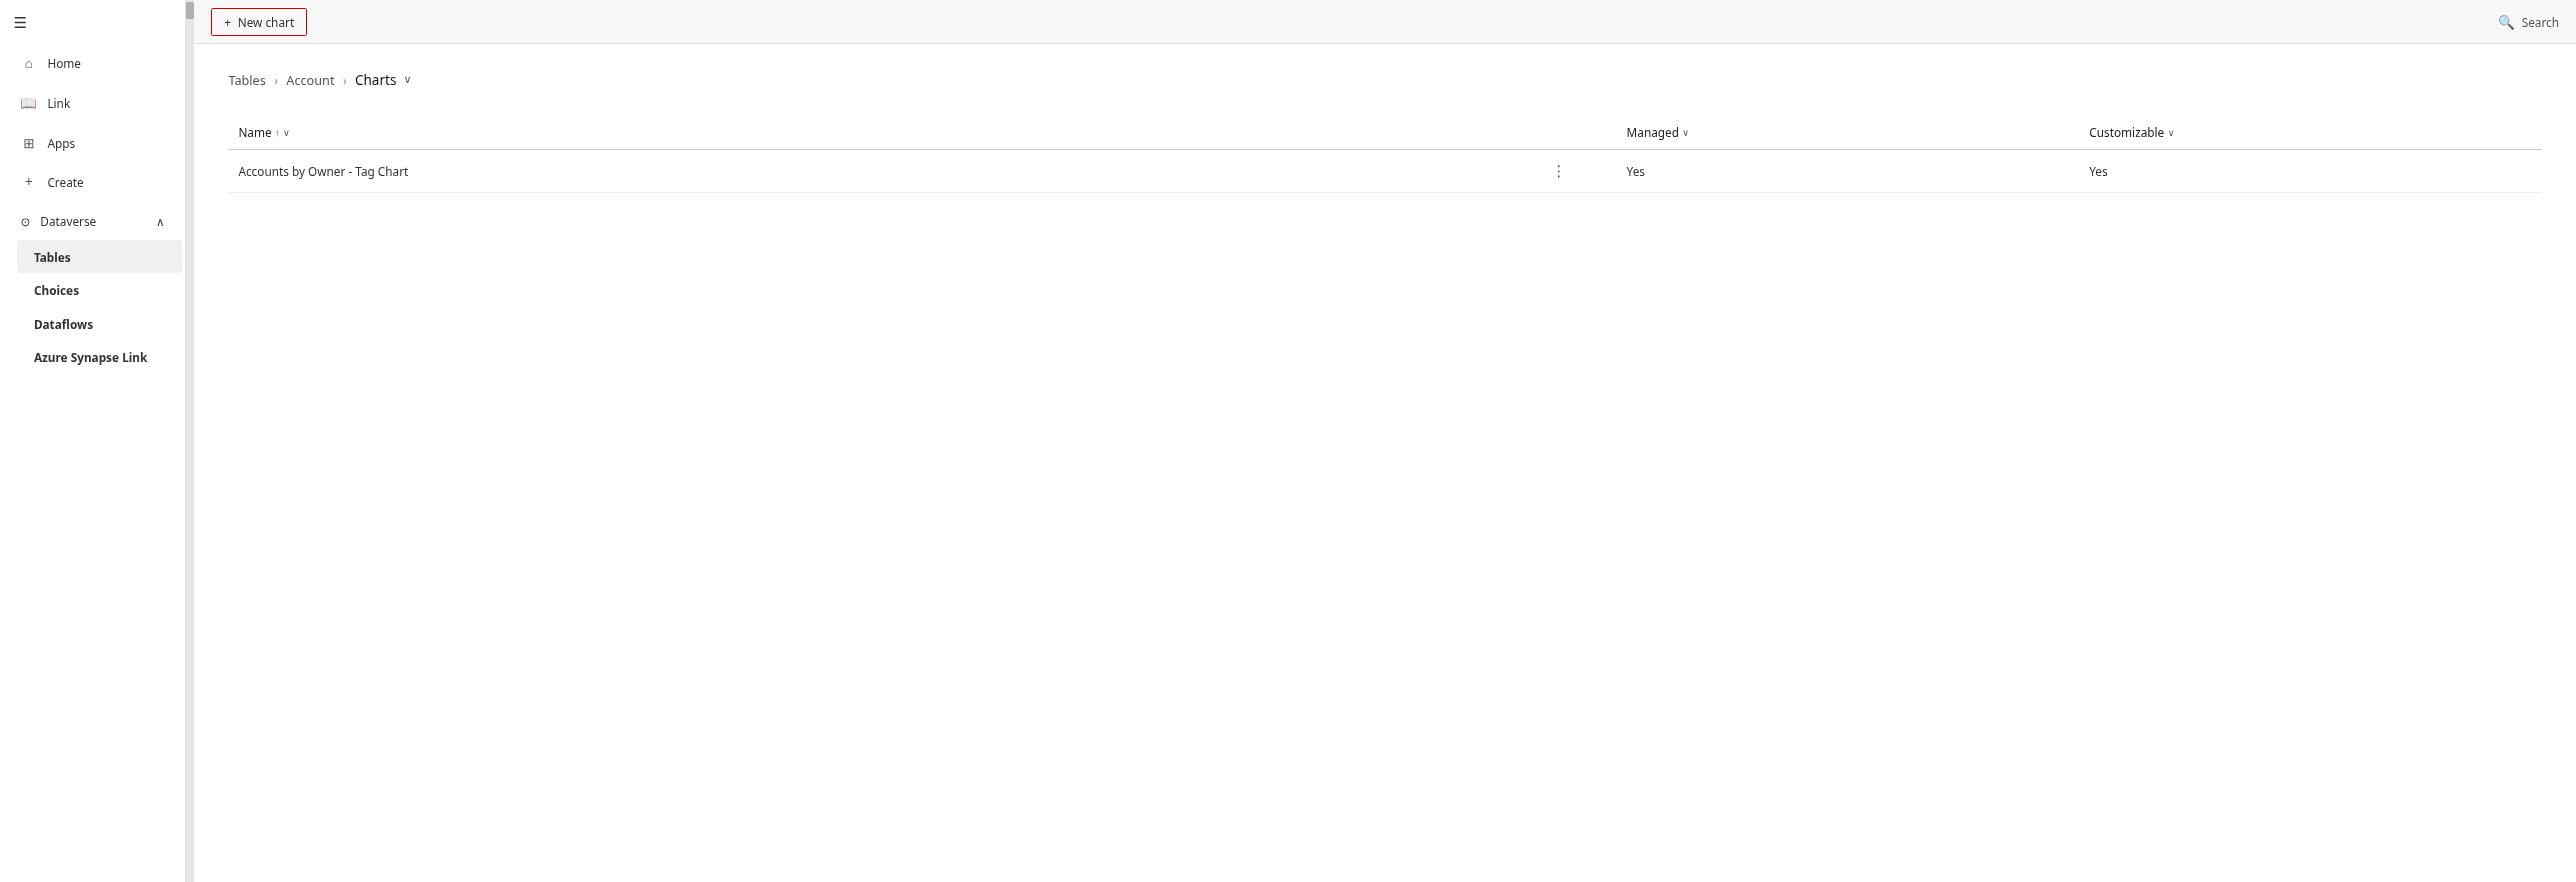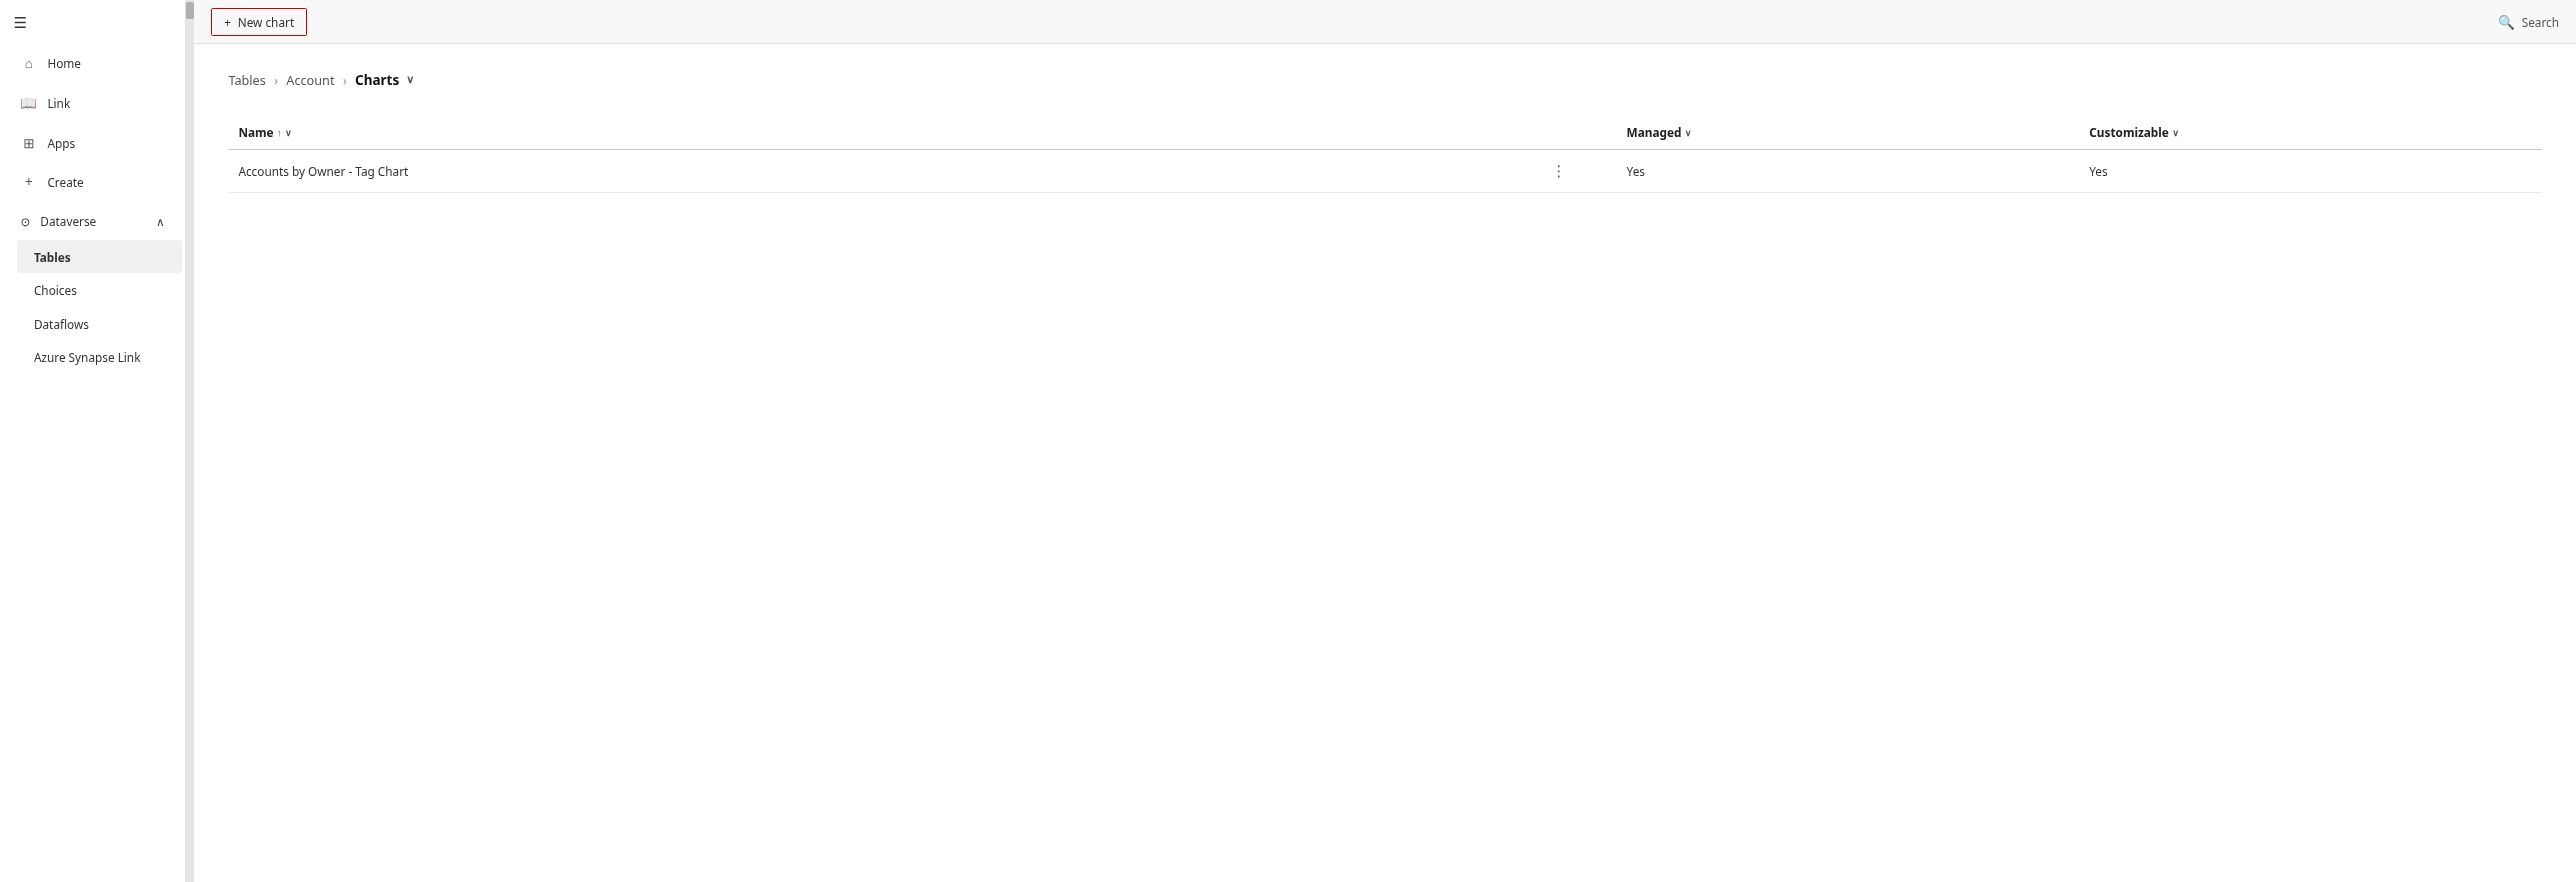--- a/index.html
+++ b/index.html
@@ -79,21 +79,21 @@
 
     .sidebar-sub-item {
       display: flex;
       align-items: center;
       padding: 8.4px 17px;
       cursor: pointer;
       color: #333;
       font-size: 11.8px;
       border-radius: 3.4px;
       margin: 0.8px 3.4px;
-      font-weight: normal;
+      font-weight: bold;
     }
 
     .sidebar-sub-item.active {
       font-weight: 700;
       background: #f0f0f0;
     }
 
     
     .main-area {
       flex: 1;
@@ -163,21 +163,21 @@
       cursor: pointer;
       color: #555;
     }
 
     .breadcrumb-separator {
       color: #888;
       font-size: 11.8px;
     }
 
     .breadcrumb-current {
-      font-weight: 700;
+      font-weight: 400;
       color: #111;
       font-size: 13.5px;
       display: flex;
       align-items: flex-start;
       gap: 7px;
     }
 
     .breadcrumb-dropdown-icon {
       color: #555;
       font-size: 11px;
@@ -190,21 +190,21 @@
       border-collapse: collapse;
     }
 
     .data-table thead tr {
       border-bottom: 0.8px solid #ccc;
     }
 
     .data-table th {
       text-align: left;
       padding: 8.4px 10px;
-      font-weight: 700;
+      font-weight: 400;
       font-size: 11.8px;
       color: #222;
       white-space: nowrap;
     }
 
     .col-name { width: 55%; }
     .col-managed { width: 20%; }
     .col-customizable { width: 20%; }
 
     .th-sort {

